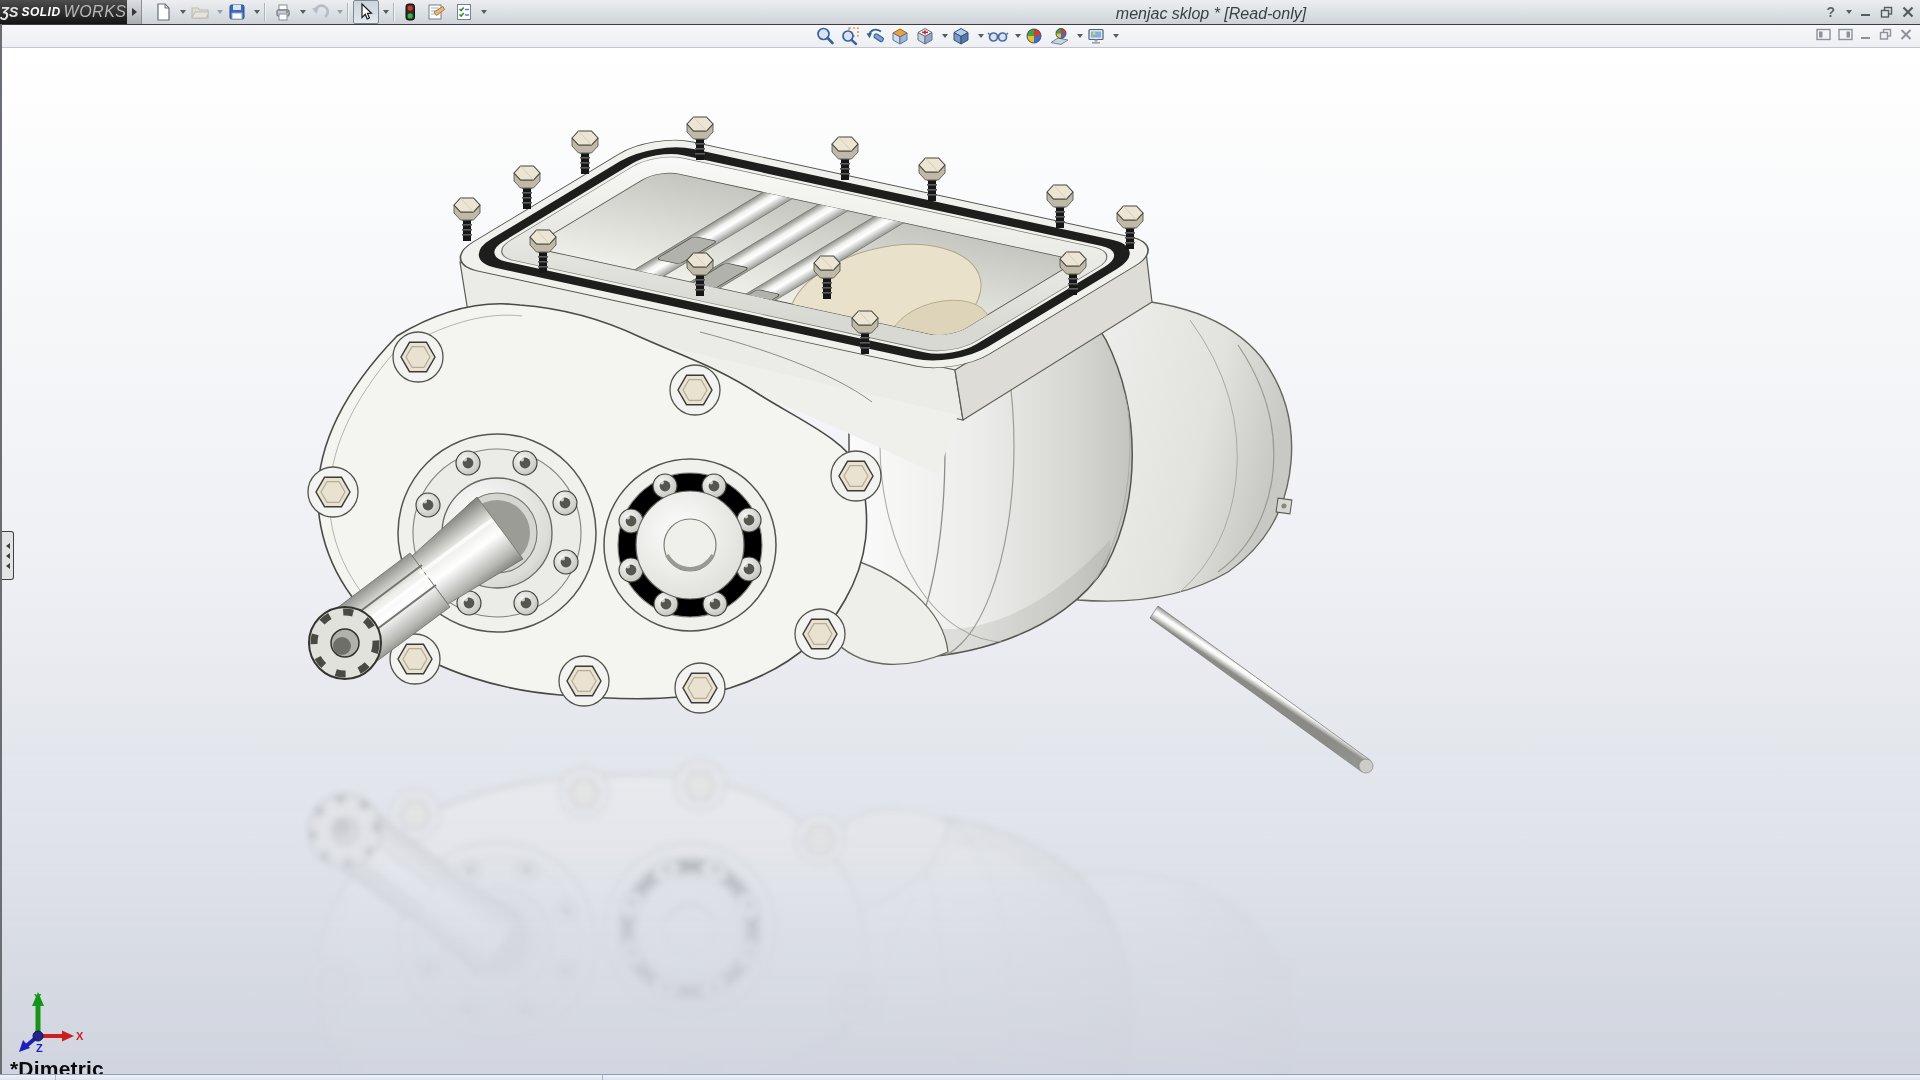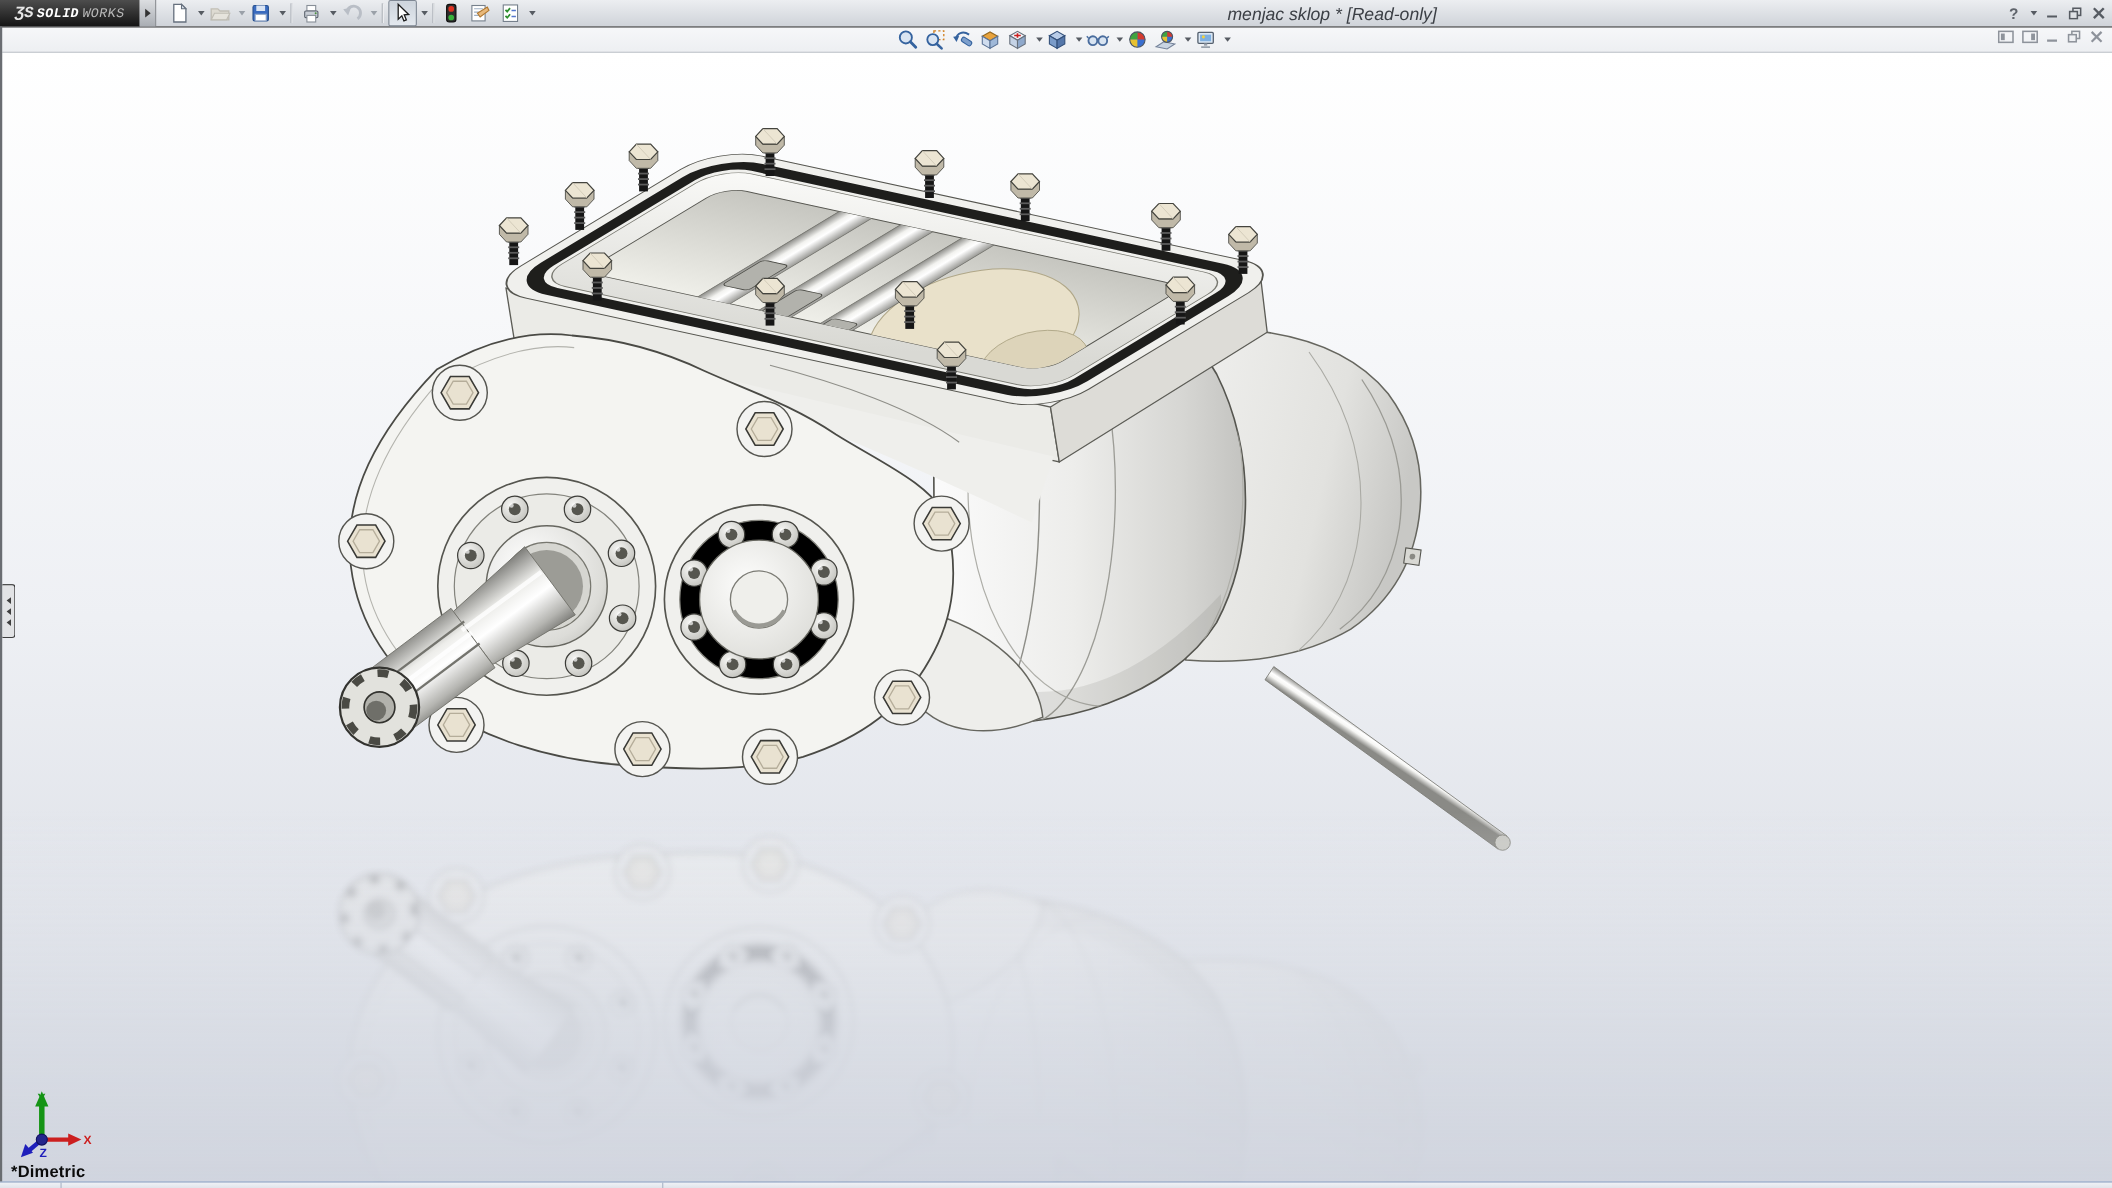--- a/index.html
+++ b/index.html
@@ -13,25 +13,24 @@
   .titlebar{
     position:absolute;left:0;top:0;width:1920px;height:24px;
     background:linear-gradient(#eceef1,#cfd3d9);
     border-bottom:1px solid #3c3c3c;z-index:30;
   }
   .logo{
     position:absolute;left:0;top:0;width:127px;height:24px;
     background:linear-gradient(#4d4d4d,#141414);
     display:flex;align-items:center;justify-content:center;gap:3px;
     color:#fff;
-    font-family:Liberation Mono, monospace;
   }
   .logo .glyph{font-size:14px;font-weight:bold;font-style:italic;color:#e6e6e6;}
   .logo .bold{font-size:12px;font-weight:bold;letter-spacing:.5px;font-style:italic;color:#ffffff;text-align:right;}
-  .logo .light{font-size:12px;font-weight:normal;letter-spacing:.5px;font-style:italic;color:#b9b9b9;}
+  .logo .light{font-size:16px;font-weight:normal;letter-spacing:.5px;font-style:italic;color:#b9b9b9;}
   .flyout-tab{
     position:absolute;left:127px;top:0;width:14px;height:24px;
     background:linear-gradient(#dcdee1,#a9adb3);
     border-right:1px solid #8a8d92;display:flex;align-items:center;justify-content:center;
   }
   .flyout-tab .tri{width:0;height:0;border-top:4px solid transparent;border-bottom:4px solid transparent;border-left:5px solid #333;}
   .main-toolbar{
     position:absolute;left:150px;top:0;height:24px;display:flex;align-items:center;gap:1px;z-index:31;
   }
   .tb-btn{height:22px;display:flex;align-items:center;padding:0 2px;border:1px solid transparent;border-radius:2px;}
@@ -61,21 +60,21 @@
     position:absolute;left:2px;top:48px;width:1918px;height:1026px;z-index:1;
   }
   .left-border{position:absolute;left:0;top:24px;width:2px;height:1050px;background:#6a6d72;z-index:40;}
   .collapsed-tab{
     position:absolute;left:2px;top:531px;width:11px;height:47px;z-index:20;
     background:#e2e3e5;border:1px solid #3f3f3f;border-left:none;border-radius:0 3px 3px 0;
     display:flex;flex-direction:column;align-items:center;justify-content:center;gap:4px;
   }
   .collapsed-tab .arr{width:0;height:0;border-top:3px solid transparent;border-bottom:3px solid transparent;border-right:4px solid #3f3f3f;}
   .view-label{
-    position:absolute;left:10px;top:1057px;font-size:15px;font-weight:bold;color:#0b0b0b;z-index:15;letter-spacing:.2px;text-align:right;
+    position:absolute;left:10px;top:1057px;font-size:21px;font-weight:bold;color:#0b0b0b;z-index:15;letter-spacing:.2px;text-align:right;
   }
   .triad{position:absolute;left:8px;top:990px;z-index:15;}
   
   .statusbar{
     position:absolute;left:0;top:1074px;width:1920px;height:6px;
     background:linear-gradient(#f0f2f6,#dde1e8);border-top:1px solid #8aa0c2;z-index:35;
   }
   .statusbar .div{position:absolute;top:0;width:1px;height:6px;background:#a9b4c6;}
 </style>
 </head>

